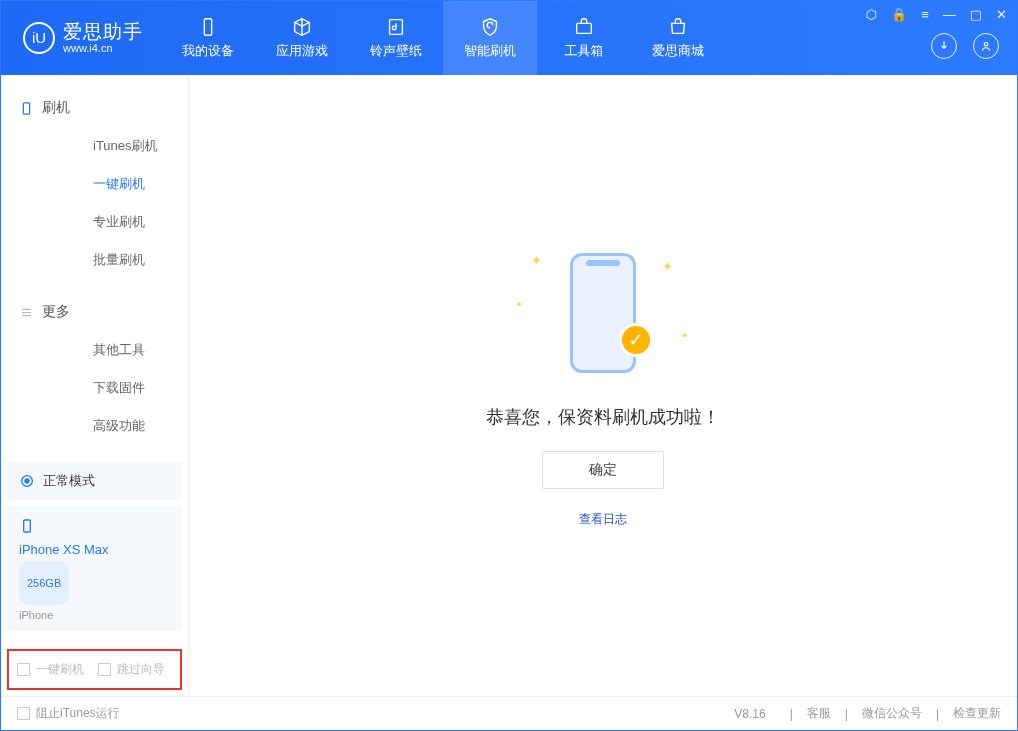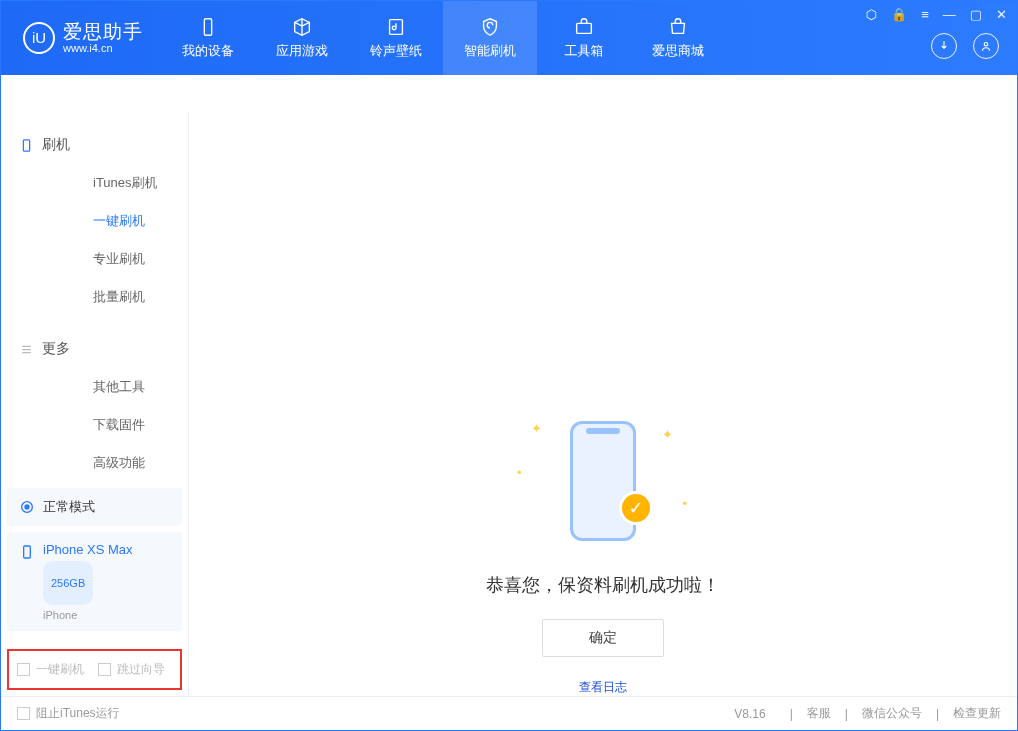--- a/index.html
+++ b/index.html
@@ -15,21 +15,21 @@
 .tabs { display: flex; align-self: stretch; }
 .tab { width: 94px; display: flex; flex-direction: column; align-items: center; justify-content: center; cursor: pointer; font-size: 13px; gap: 4px; }
 .tab.active { background: rgba(255,255,255,.14); }
 .tab-icon { width: 26px; height: 22px; }
 .window-controls { position: absolute; top: 6px; right: 10px; display: flex; gap: 14px; font-size: 13px; }
 .window-controls span { cursor: pointer; opacity: .9; }
 .header-right { position: absolute; right: 18px; bottom: 16px; display: flex; gap: 16px; }
 .circle-btn { width: 26px; height: 26px; border: 1.5px solid rgba(255,255,255,.9); border-radius: 50%; display: flex; align-items: center; justify-content: center; cursor: pointer; }
 
 
-.body { display: flex; height: calc(731px - 74px - 34px - 2px); align-items: flex-end; }
+.body { display: flex; height: calc(731px - 74px - 34px - 2px); }
 .sidebar { width: 188px; border-right: 1px solid #eee; display: flex; flex-direction: column; }
 .side-section { padding-top: 18px; }
 .section-head { display: flex; align-items: center; gap: 8px; padding: 6px 18px 10px; color: #555; font-size: 14px; }
 .submenu { list-style: none; padding-left: 40px; }
 .submenu li { padding: 10px 0 10px 52px; font-size: 13px; color: #666; cursor: pointer; }
 .submenu li.active { color: #2879fd; }
 .side-spacer { flex: 1; }
 .device-boxes { padding: 6px; }
 .device-box { background: #f5f8fc; border-radius: 3px; padding: 10px 12px; margin-bottom: 6px; font-size: 13px; color: #333; display: flex; align-items: center; gap: 8px; }
 .device-box .sub { display:block; font-size:11px; color:#999; margin-top:4px; }
@@ -164,21 +164,21 @@
     </div>
     <div class="side-spacer"></div>
     <div class="device-boxes">
       <div class="device-box">
         <svg width="16" height="16" viewBox="0 0 24 24" fill="none" stroke="#2879fd" stroke-width="2">
             <circle cx="12" cy="12" r="8"></circle>
             <circle cx="12" cy="12" r="3" fill="#2879fd"></circle>
           </svg>
         <span>正常模式</span>
       </div>
-      <div class="device-box" style="flex-direction:row; align-items:flex-start;">
+      <div class="device-box" style="flex-direction:column; align-items:flex-start;">
         <svg width="16" height="16" viewBox="0 0 24 24" fill="none" stroke="#2879fd" stroke-width="2" style="margin-top:2px;">
             <rect x="7" y="3" width="10" height="18" rx="1.5"></rect>
           </svg>
         <div>
           <span style="color:#2879fd; font-weight:500;">iPhone XS Max</span><br>
           <span class="storage-badge">256GB</span>
           <span class="sub">iPhone</span>
         </div>
       </div>
     </div>

